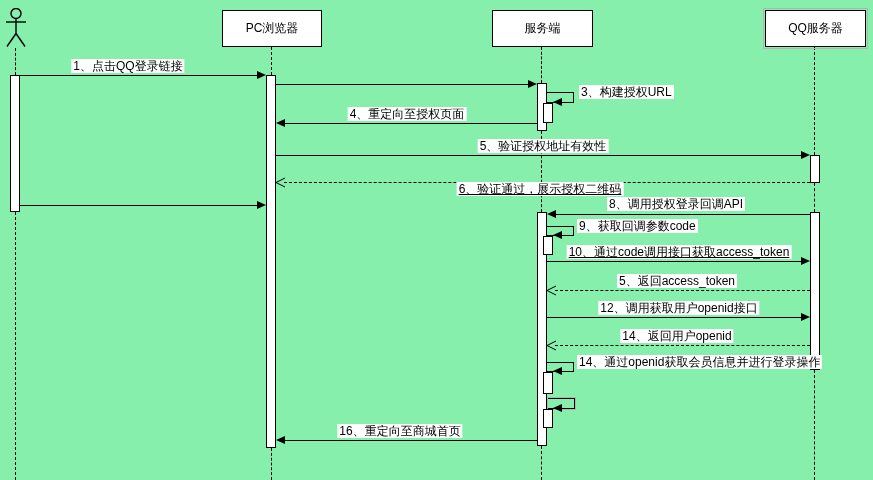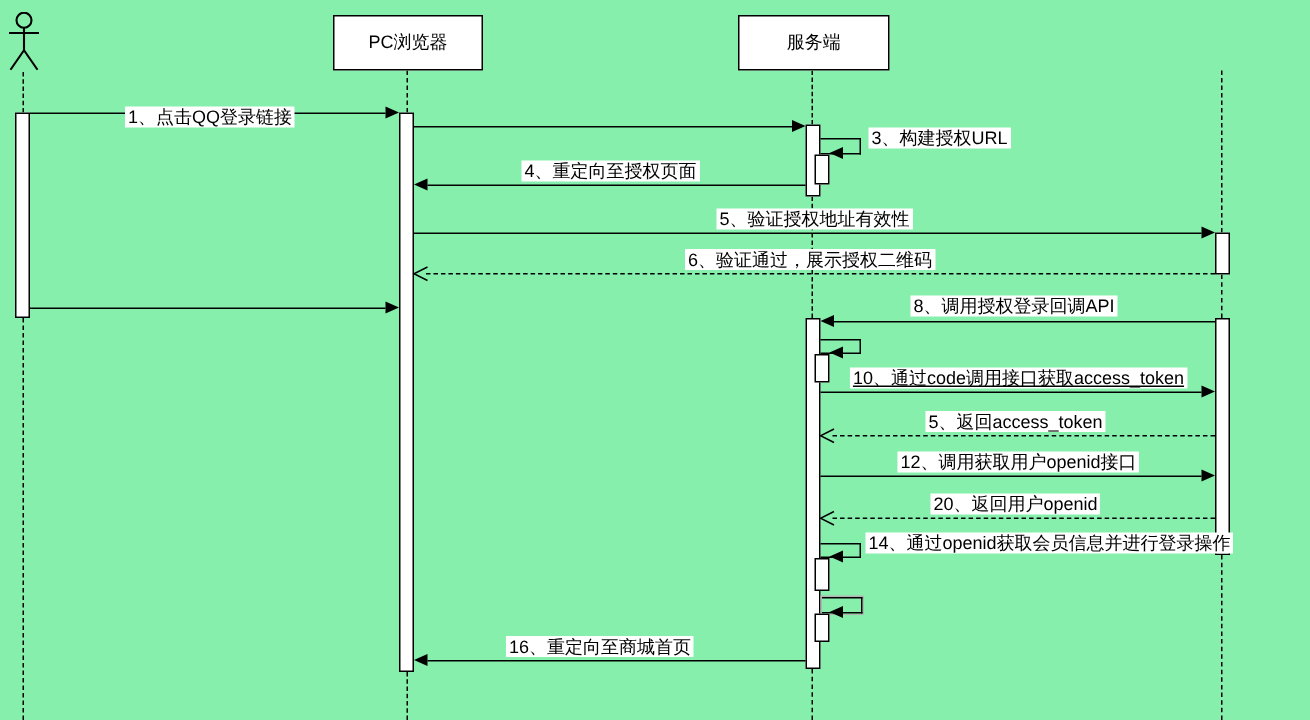--- a/index.html
+++ b/index.html
@@ -44,20 +44,23 @@
   <div class="ll" style="left:541px;top:446px;height:34px;"></div>
   <div class="ll" style="left:814px;top:47px;height:108px;"></div>
   <div class="ll" style="left:814px;top:183px;height:29px;"></div>
   <div class="ll" style="left:814px;top:370px;height:110px;"></div>
 
   <div class="pbox" style="left:222px;top:10px;width:100px;">
       <span>PC浏览器</span>
     </div>
   <div class="pbox" style="left:492px;top:10px;width:101px;">
       <span>服务端</span>
+    </div>
+  <div class="pbox sel" style="left:765px;top:10px;width:101px;">
+      <span>QQ服务器</span>
     </div>
 
   <div class="bar" style="left:10px;top:75px;height:137px;"></div>
   <div class="bar" style="left:266px;top:75px;height:373px;"></div>
   <div class="bar" style="left:537px;top:83px;height:48px;"></div>
   <div class="bar" style="left:537px;top:212px;height:234px;"></div>
   <div class="bar" style="left:810px;top:155px;height:28px;"></div>
   <div class="bar" style="left:810px;top:212px;height:158px;"></div>
 
   <div class="loop" style="left:547px;top:92px;height:11px;"></div>
@@ -111,26 +114,27 @@
   <div class="ah-r" style="left:801px;top:313px;"></div>
 
   <div class="mline dashed" style="left:555px;top:345px;width:255px;"></div>
   <svg class="oa" style="left:546px;top:340px;" viewBox="0 0 11 11">
     <path d="M10 1 L1 5.5 L10 10" fill="none" stroke="#000" stroke-width="1"></path>
     </svg>
 
   <div class="mline" style="left:285px;top:440px;width:252px;"></div>
   <div class="ah-l" style="left:276px;top:436px;"></div>
 
-  <div class="mlabel c" style="left:140px;top:59px;margin-top:12px;">1、点击QQ登录链接</div>
+  <div class="mlabel c" style="left:128px;top:59px;">1、点击QQ登录链接</div>
   <div class="mlabel" style="left:579px;top:85px;">3、构建授权URL</div>
   <div class="mlabel c" style="left:407px;top:107px;">4、重定向至授权页面</div>
   <div class="mlabel c" style="left:543px;top:139px;">5、验证授权地址有效性</div>
-  <div class="mlabel c" style="left:540px;top:166px;">6、验证通过，展示授权二维码</div>
+  <div class="mlabel c" style="left:540px;top:182px;text-decoration:underline;">6、验证通过，展示授权二维码</div>
   <div class="mlabel c" style="left:676px;top:197px;">8、调用授权登录回调API</div>
+  <div class="mlabel" style="left:577px;top:219px;">9、获取回调参数code</div>
   <div class="mlabel c" style="left:679px;top:245px;text-decoration:underline;">10、通过code调用接口获取access_token</div>
   <div class="mlabel c" style="left:677px;top:274px;">5、返回access_token</div>
   <div class="mlabel c" style="left:679px;top:301px;">12、调用获取用户openid接口</div>
-  <div class="mlabel c" style="left:677px;top:329px;">20、返回用户openid</div>
+  <div class="mlabel c" style="left:677px;top:329px;">14、返回用户openid</div>
   <div class="mlabel" style="left:577px;top:355px;">14、通过openid获取会员信息并进行登录操作</div>
   <div class="mlabel c" style="left:400px;top:424px;">16、重定向至商城首页</div>
 
 </div>
 
 </body></html>

